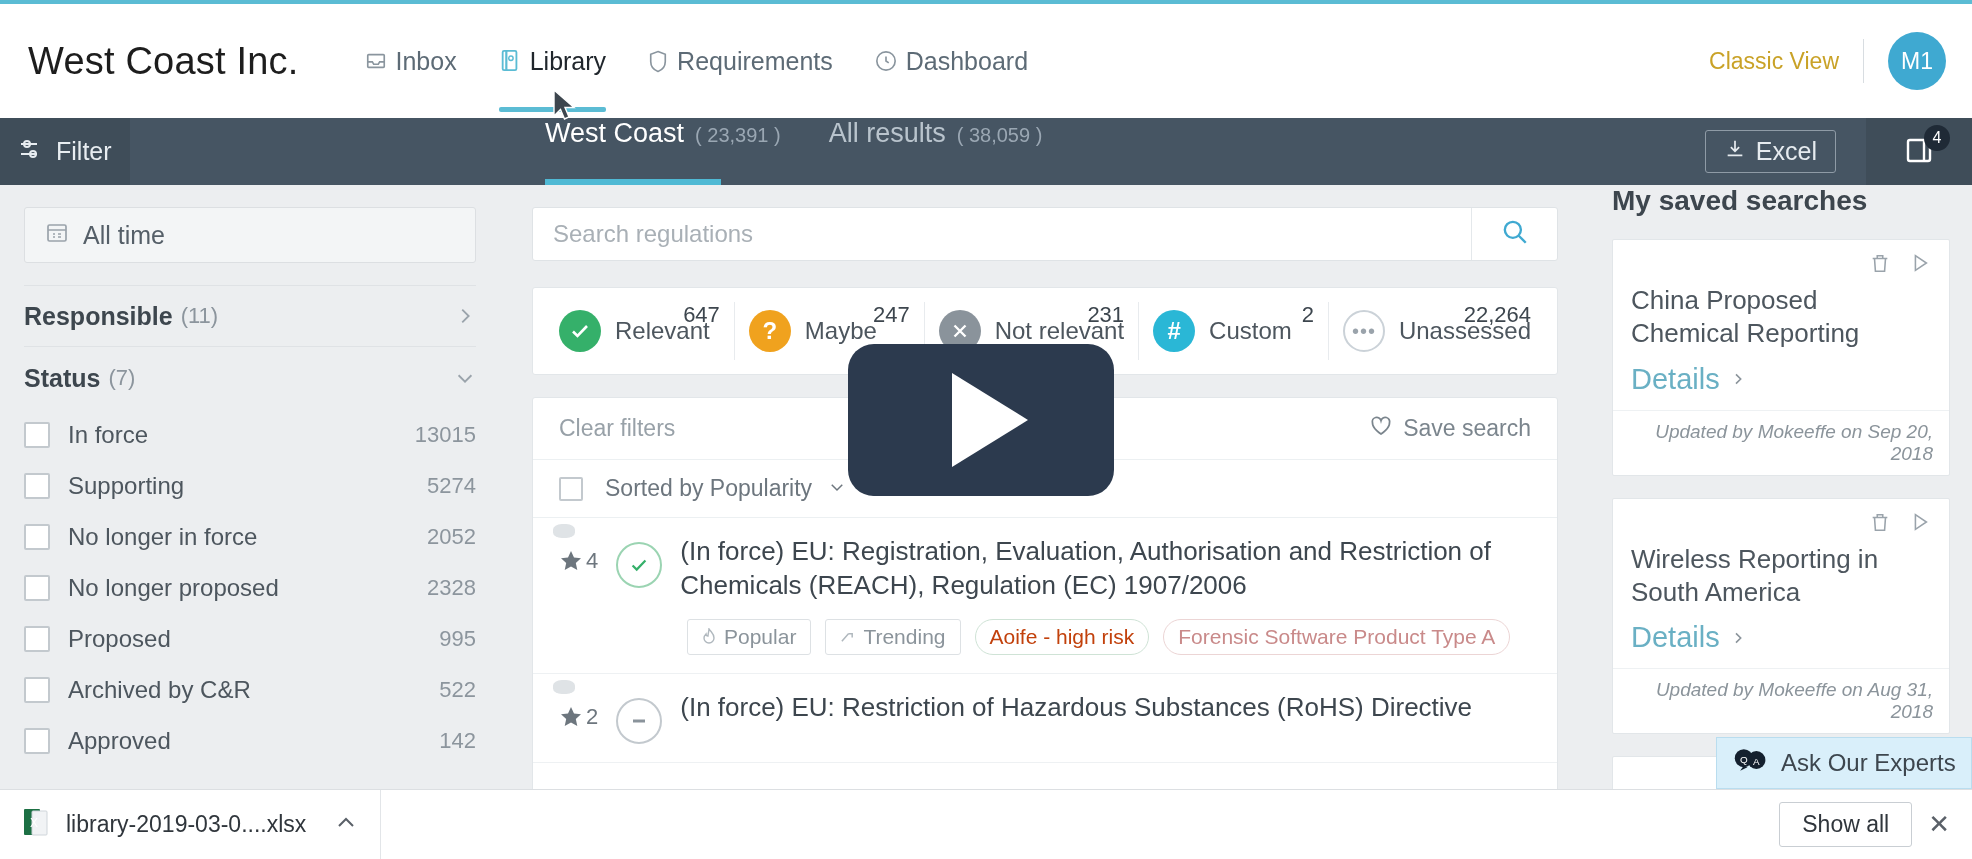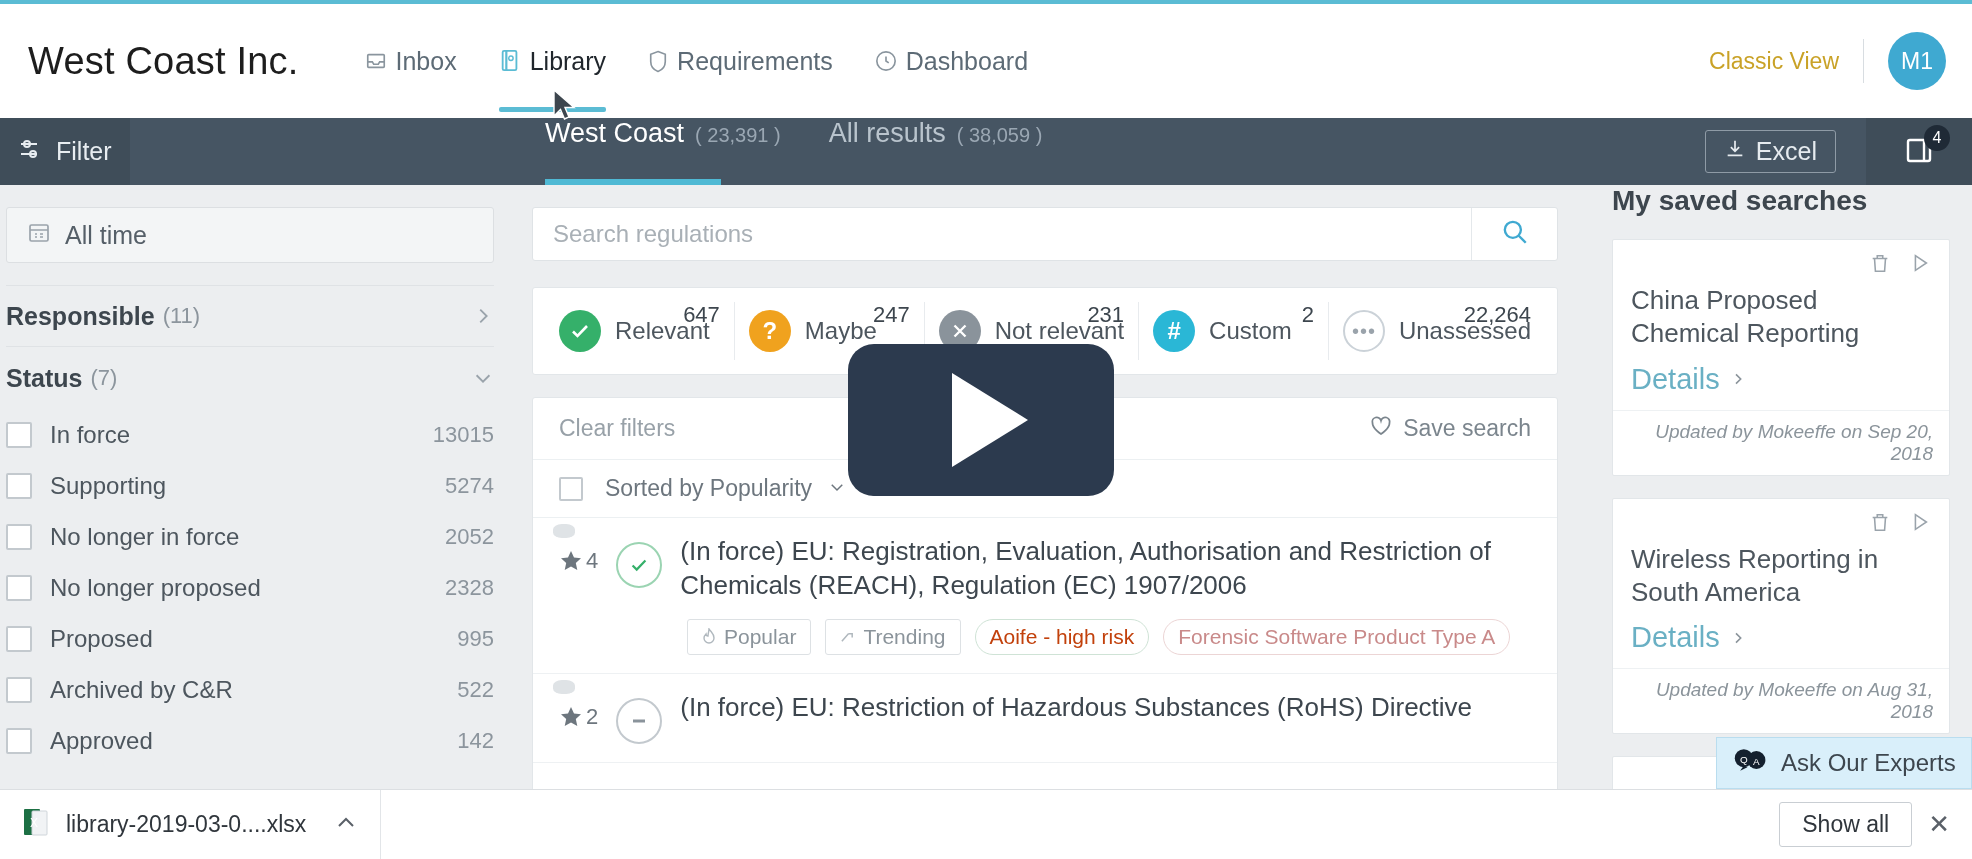--- a/index.html
+++ b/index.html
@@ -81,21 +81,21 @@
   .panel-badge {
     position: absolute; top: 7px; right: 22px;
     width: 26px; height: 26px; border-radius: 50%;
     background: #1f2a36; color: #fff; font-size: 16px;
     display: flex; align-items: center; justify-content: center;
   }
 
   
   .leftrail {
     position: absolute; left: 0; top: 185px; width: 500px; height: 604px;
-    background: #eceef0; padding: 0 6px;
+    background: #eceef0; padding: 0 24px;
   }
   .alltime {
     margin-top: 22px; height: 56px; background: #f3f5f6;
     border: 1px solid #dcdfe2; border-radius: 3px;
     display: flex; align-items: center; gap: 14px; padding-left: 20px;
     font-size: 25px; color: #555f68; cursor: pointer;
   }
   .facet-hd {
     height: 62px; display: flex; align-items: center;
     border-bottom: 1px solid #dfe2e5; cursor: pointer;

